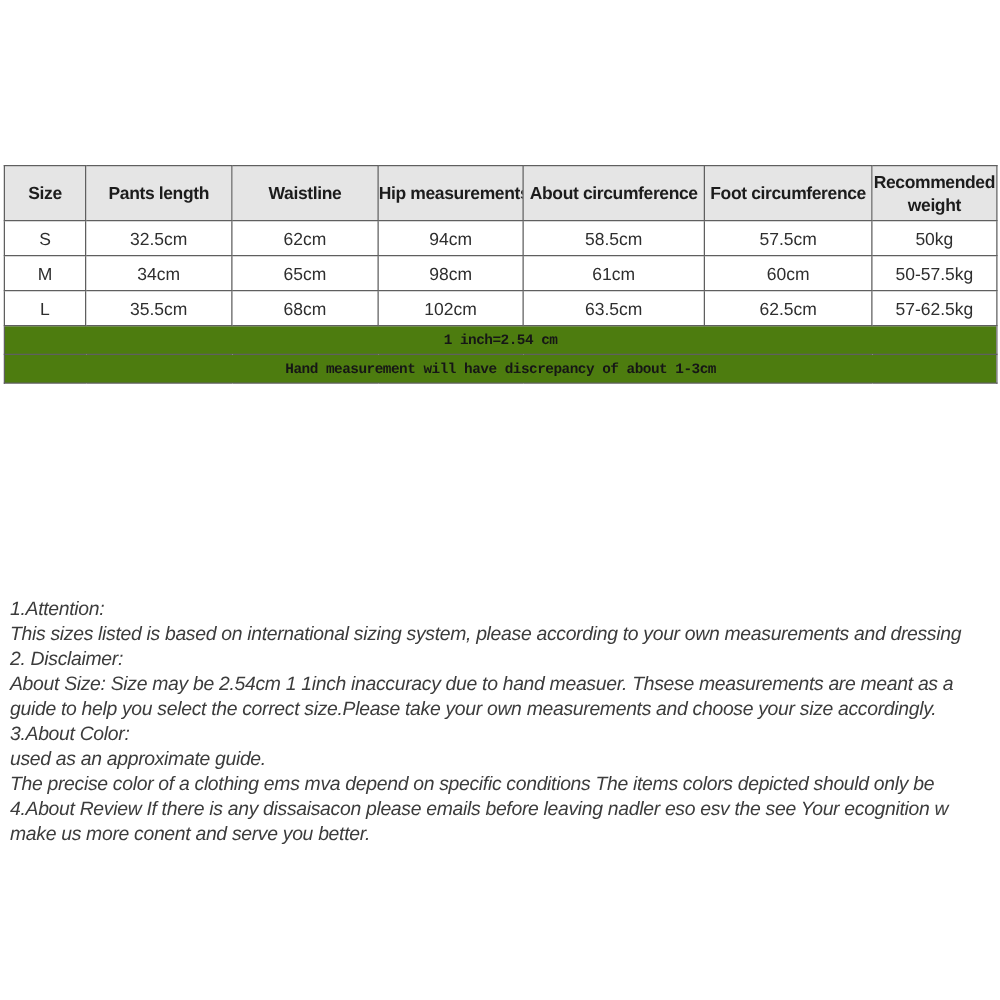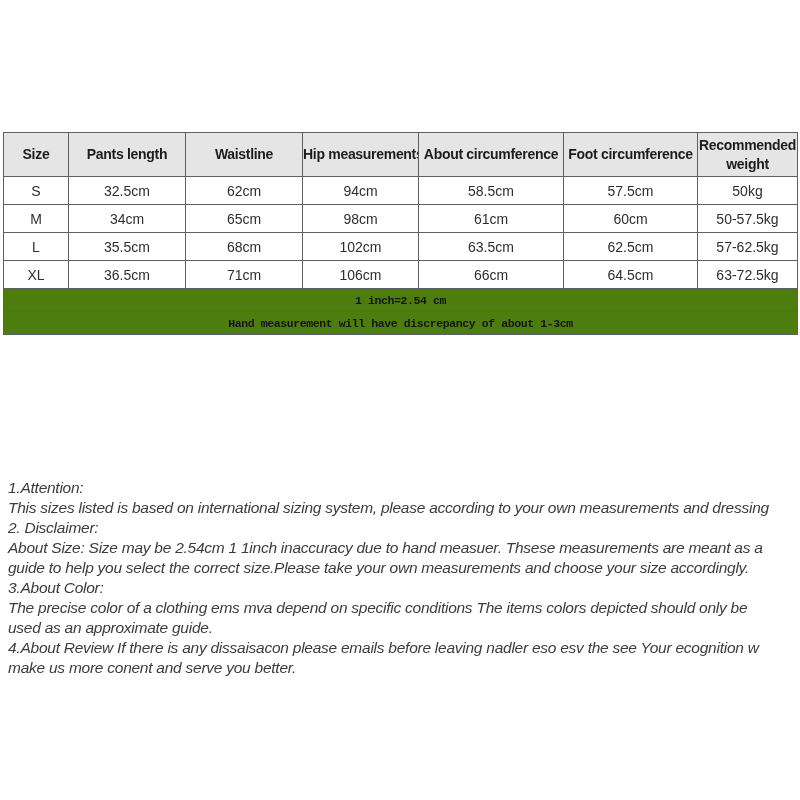--- a/index.html
+++ b/index.html
@@ -114,44 +114,35 @@
       </tr>
       <tr>
         <td class="val">L</td>
         <td class="val">35.5cm</td>
         <td class="val">68cm</td>
         <td class="val">102cm</td>
         <td class="val">63.5cm</td>
         <td class="val">62.5cm</td>
         <td class="val">57-62.5kg</td>
       </tr>
-      <tr>
-        <td class="val">XL</td>
-        <td class="val">36.5cm</td>
-        <td class="val">71cm</td>
-        <td class="val">106cm</td>
-        <td class="val">66cm</td>
-        <td class="val">64.5cm</td>
-        <td class="val">63-72.5kg</td>
-      </tr>
       <tr class="note">
         <td colspan="7">1 inch=2.54 cm</td>
       </tr>
       <tr class="note">
         <td colspan="7">Hand measurement will have discrepancy of about 1-3cm</td>
       </tr>
     </tbody>
   </table>
 
   <div class="description">
     <div class="line">1.Attention:</div>
     <div class="line">This sizes listed is based on international sizing system, please according to your own measurements and dressing</div>
     <div class="line">2. Disclaimer:</div>
     <div class="line">About Size: Size may be 2.54cm 1 1inch inaccuracy due to hand measuer. Thsese measurements are meant as a</div>
     <div class="line">guide to help you select the correct size.Please take your own measurements and choose your size accordingly.</div>
     <div class="line">3.About Color:</div>
+    <div class="line">used as an approximate guide.</div>
     <div class="line">The precise color of a clothing ems mva depend on specific conditions The items colors depicted should only be</div>
-    <div class="line">used as an approximate guide.</div>
     <div class="line">4.About Review If there is any dissaisacon please emails before leaving nadler eso esv the see Your ecognition w</div>
     <div class="line">make us more conent and serve you better.</div>
   </div>
 
 </div>
 
 </body></html>

